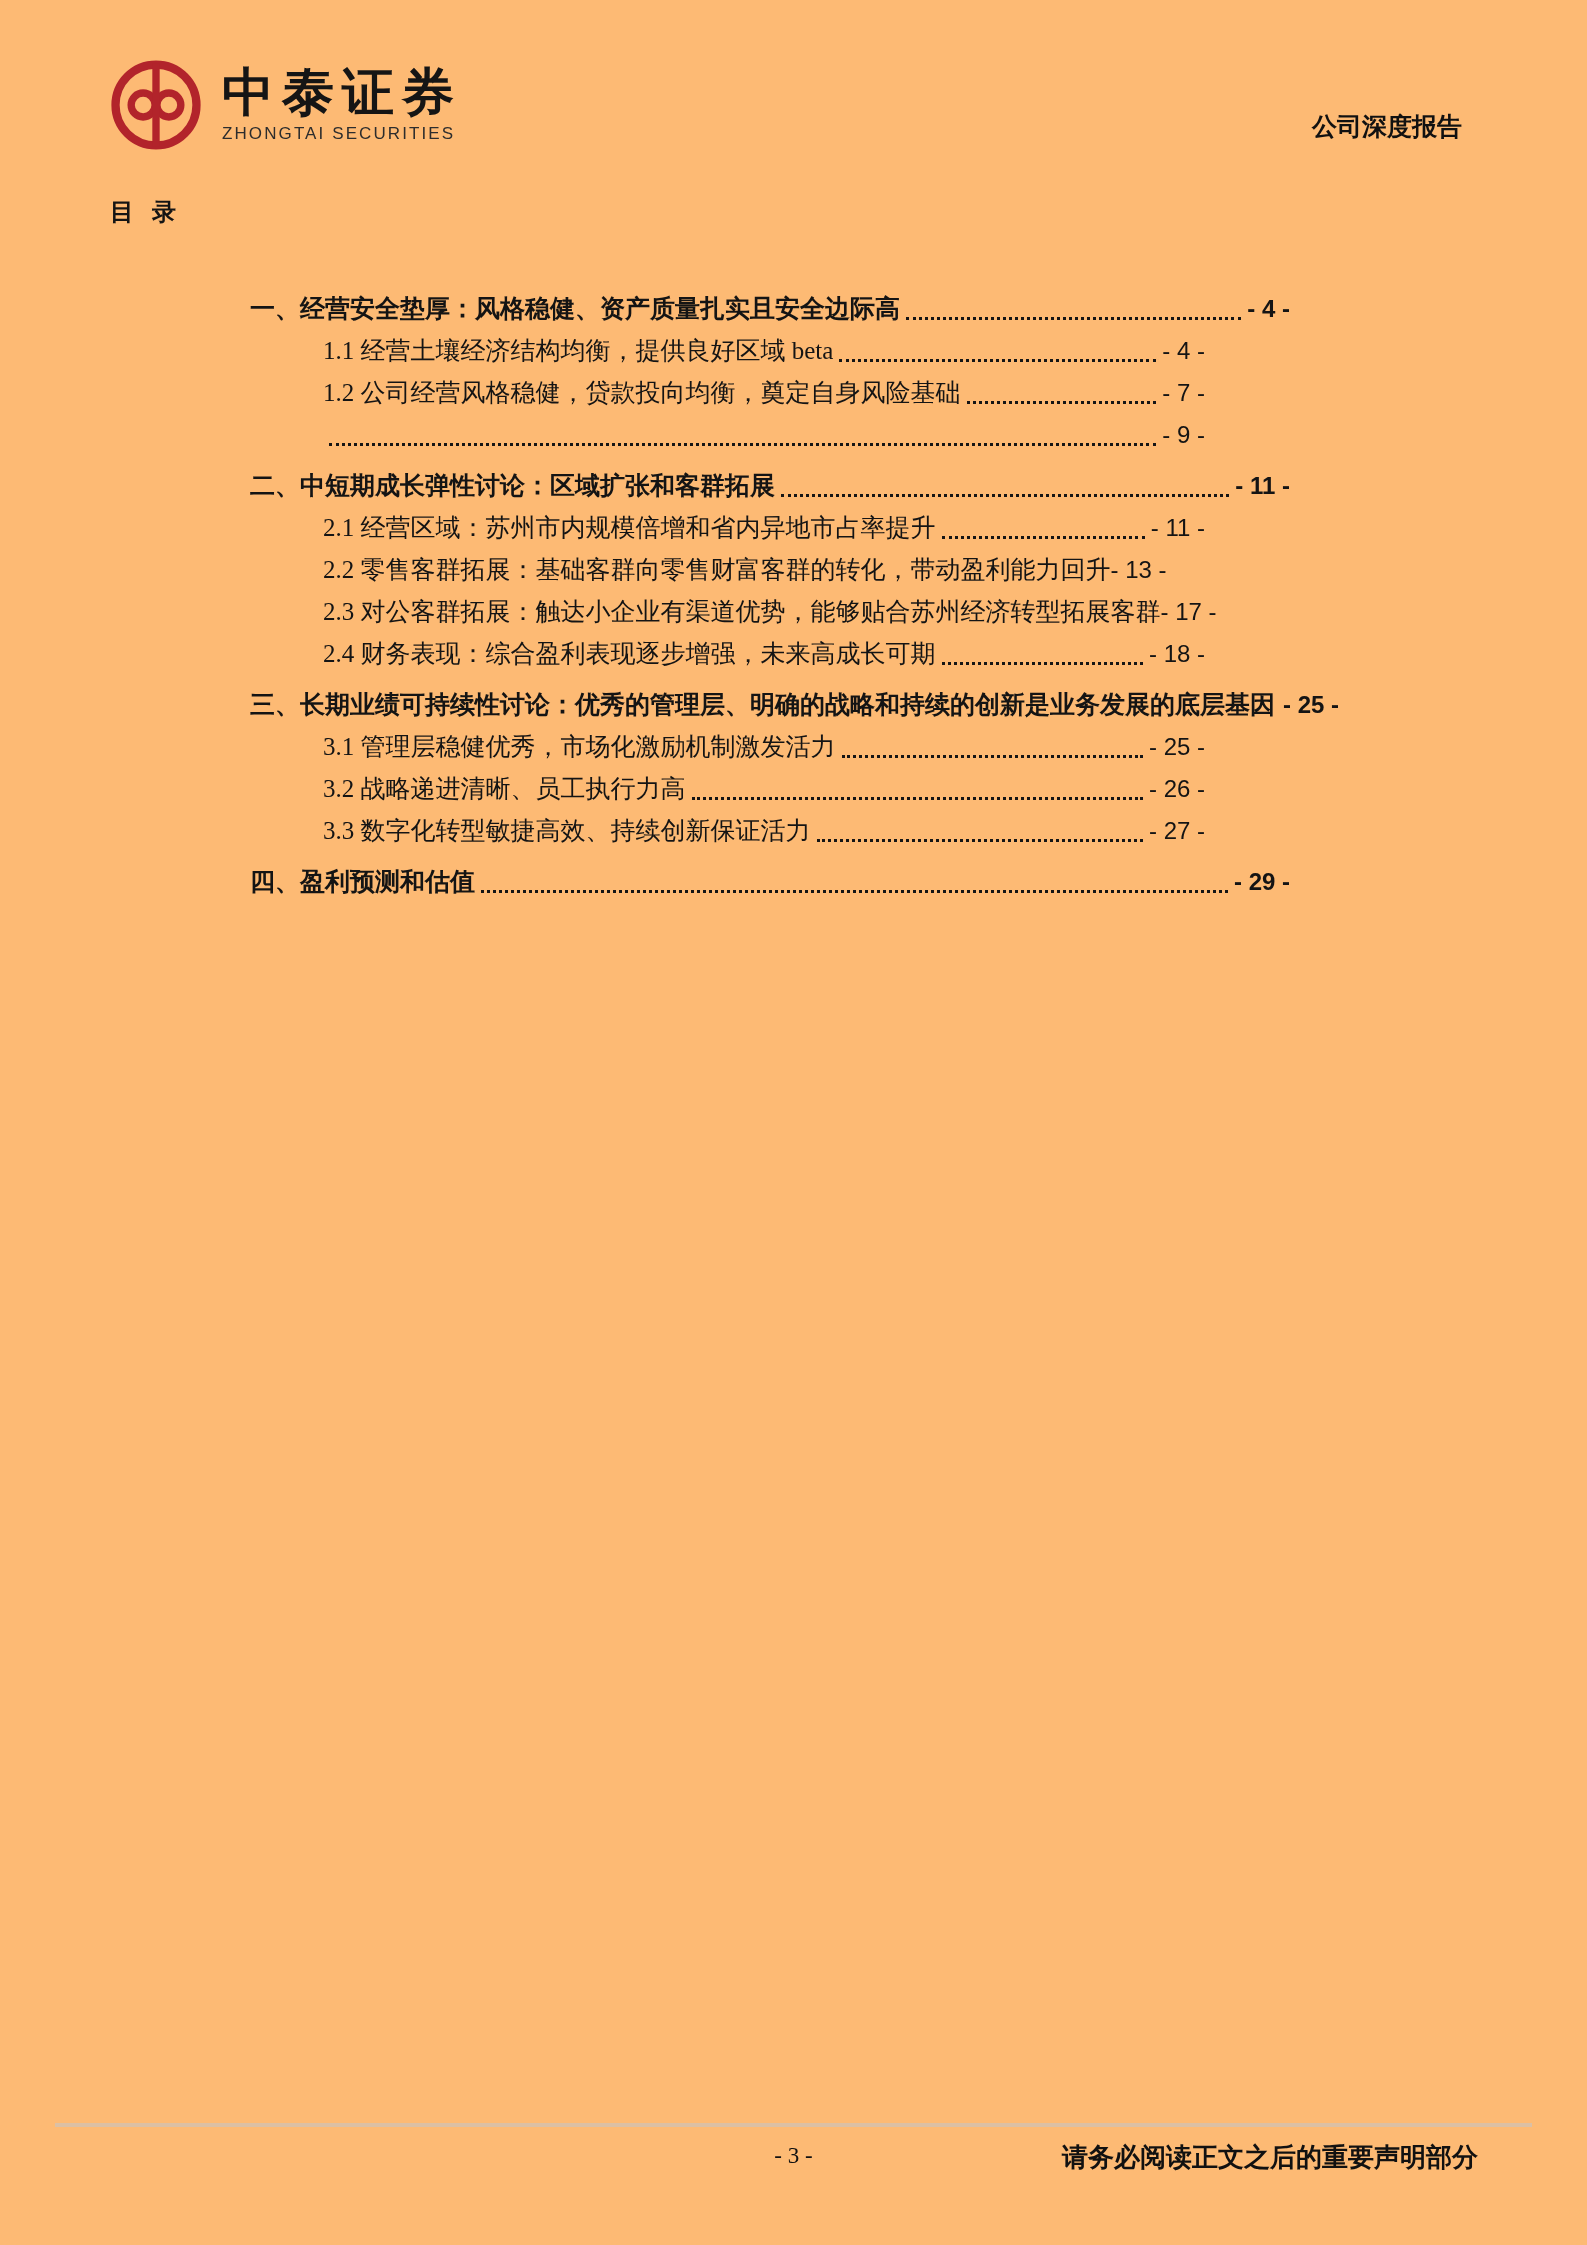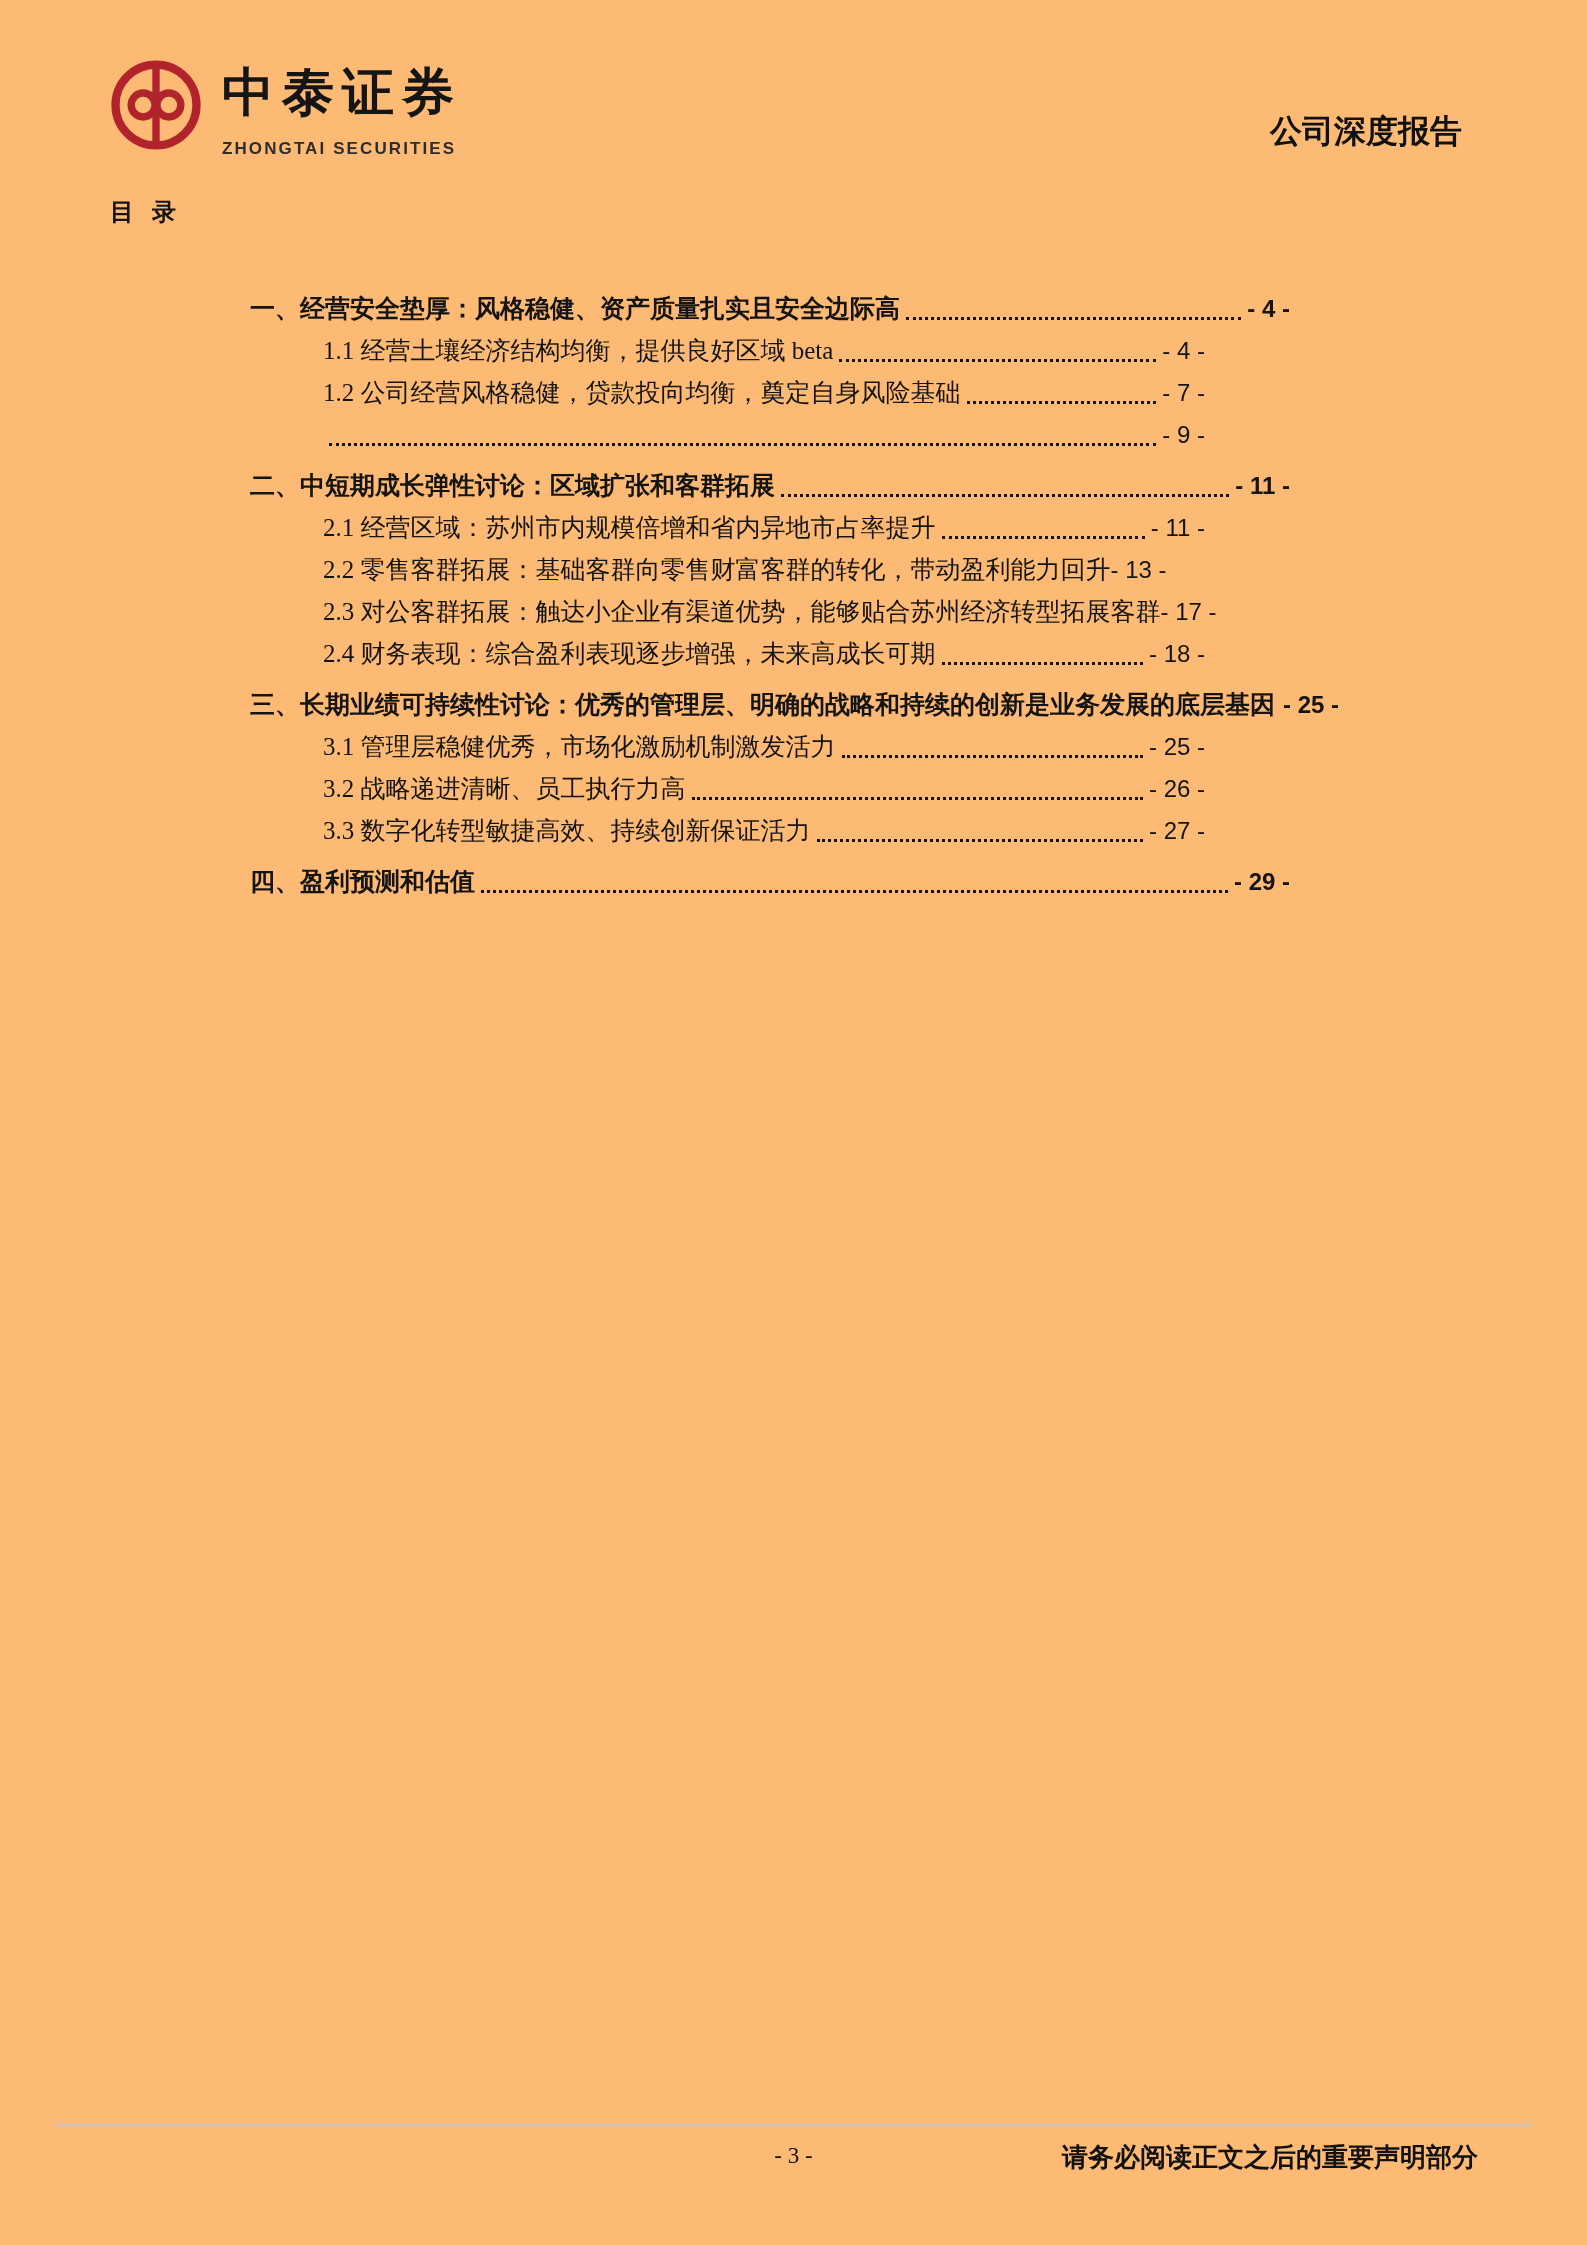--- a/index.html
+++ b/index.html
@@ -29,31 +29,31 @@
   .brand-cn {
     font-size: 52px;
     font-weight: bold;
     letter-spacing: 8px;
     color: #151515;
     line-height: 1.1;
     white-space: nowrap;
   }
   .brand-en {
     font-size: 17px;
-    font-weight: bold;
+    font-weight: normal;
     letter-spacing: 2.1px;
     color: #2d2d2d;
-    margin-top: 18px;
+    margin-top: 3px;
     white-space: nowrap;
   }
   .report-type {
     position: absolute;
     top: 110px;
     right: 125px;
-    font-size: 32px;
+    font-size: 25px;
     font-weight: bold;
     color: #111;
     white-space: nowrap;
   }
 
   
   .toc-title {
     position: absolute;
     left: 110px;
     top: 196px;

